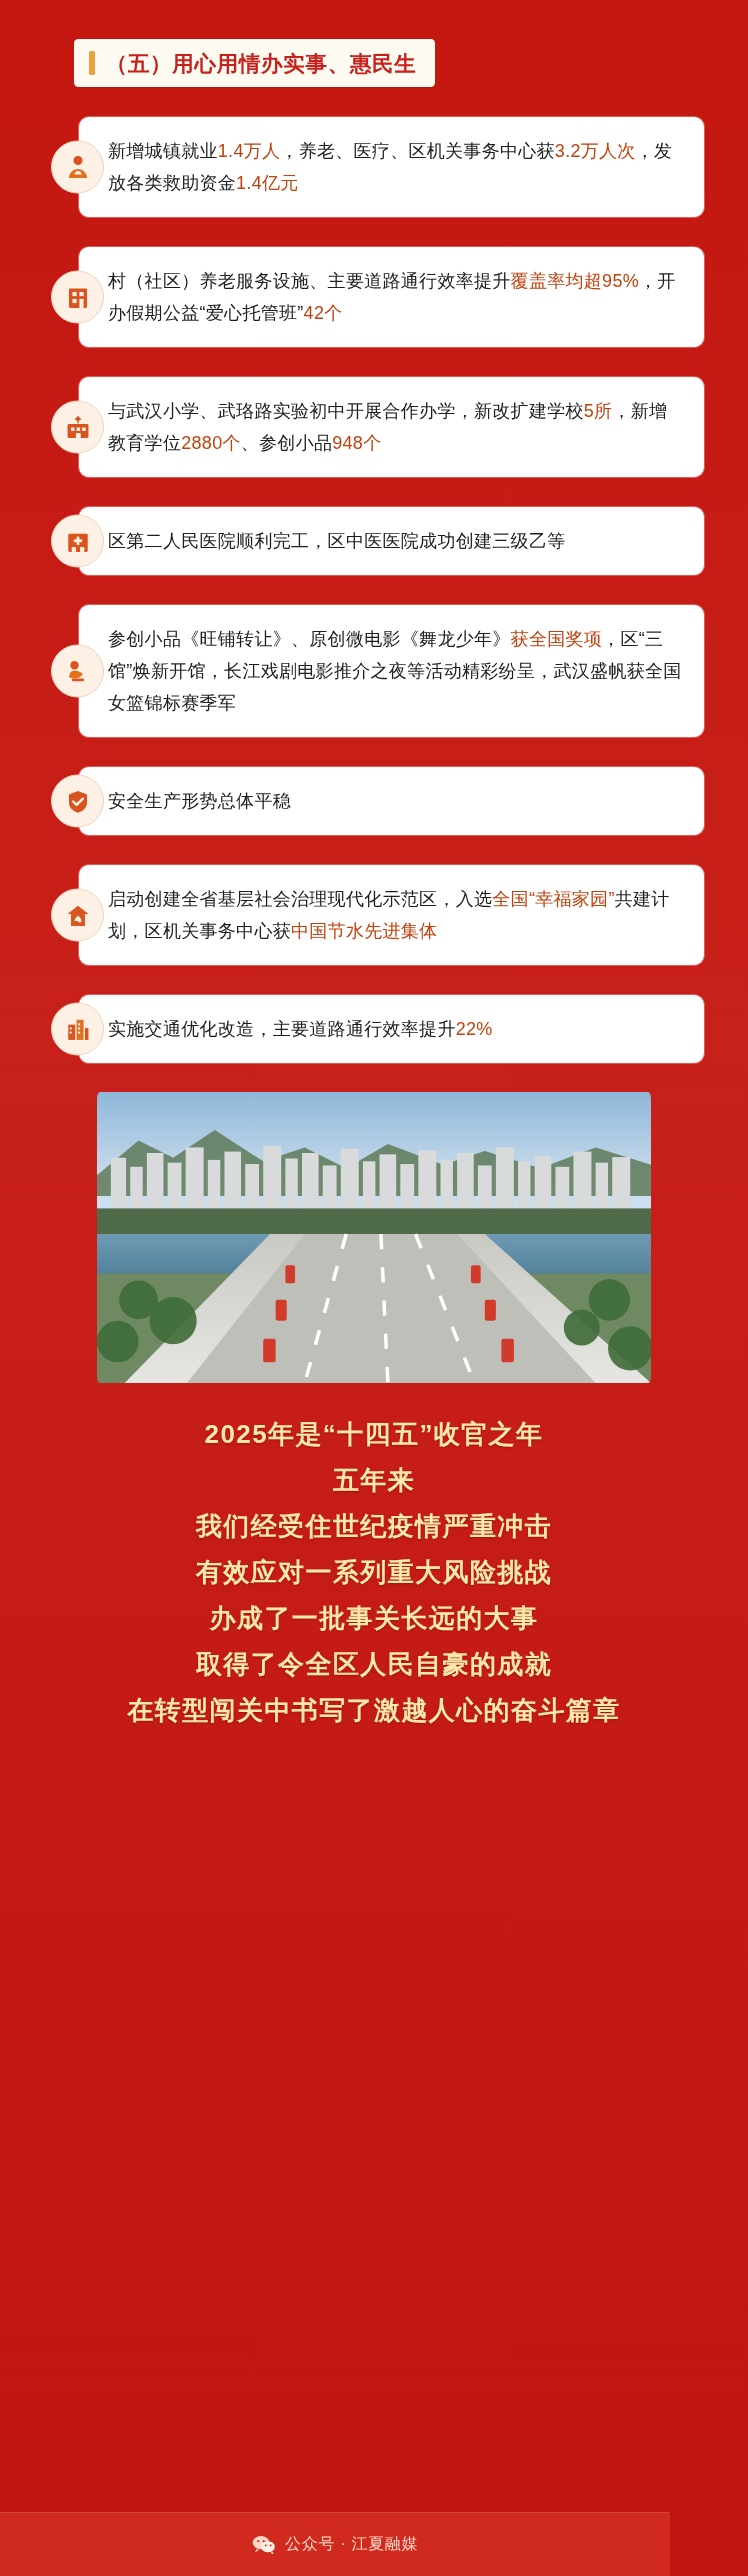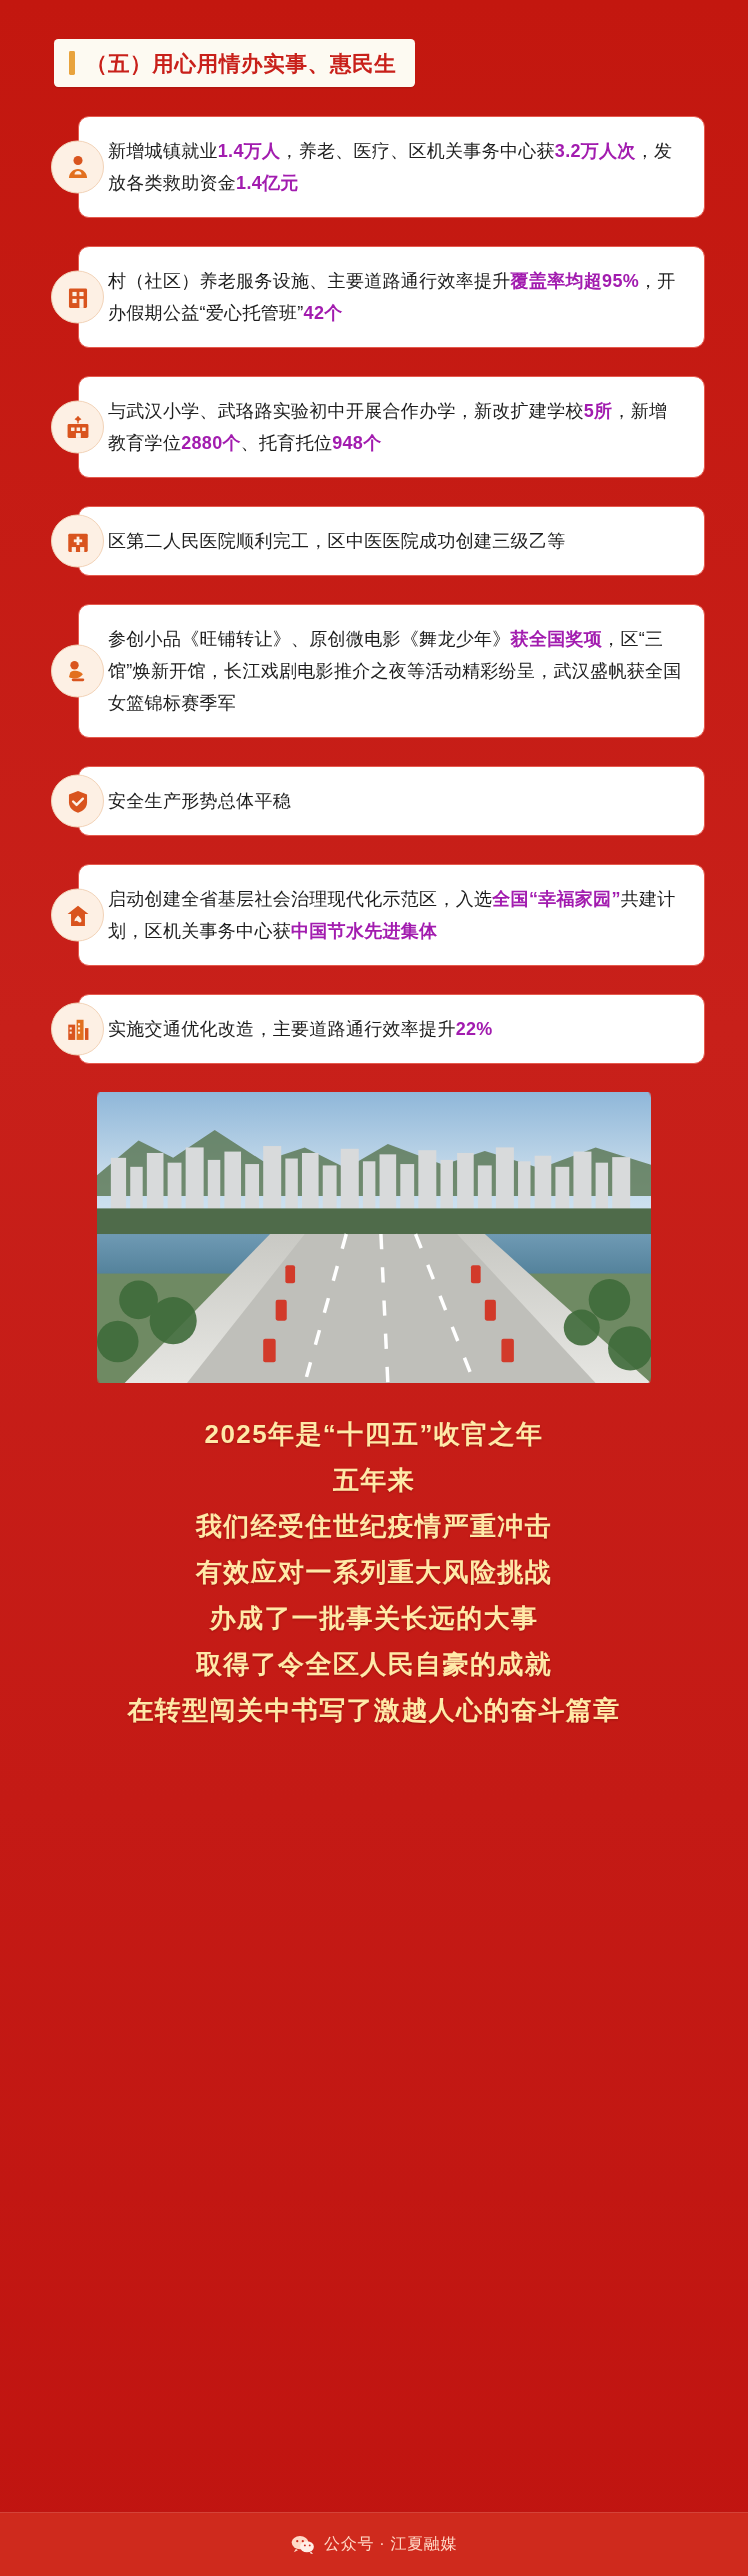--- a/index.html
+++ b/index.html
@@ -15,21 +15,21 @@
   .page {
     width: 748px;
     min-height: 2576px;
     background: linear-gradient(180deg, #c3170f 0%, #c8201a 40%, #c01410 100%);
     position: relative;
     padding: 0 0 42px 0;
   }
 
   
   .section-head {
-    margin: 39px 0 0 54px;
+    margin: 39px 0 0 74px;
     display: inline-flex;
     align-items: center;
     background: #fdfaf2;
     border-radius: 4.2px;
     padding: 9.7px 18px 9.7px 15.2px;
     position: relative;
     box-shadow: 0 1.4px 0 rgba(0,0,0,0.08);
   }
   .section-head .bar {
     width: 5.5px;
@@ -80,22 +80,22 @@
   }
   .card .badge svg { display: block; }
   .card .body {
     font-size: 18px;
     line-height: 32px;
     color: #1d1d1d;
     letter-spacing: 0.3px;
     word-break: break-all;
   }
   .card .body b {
-    color: #a21caf;
-    font-weight: bold;
+    color: #c2410c;
+    font-weight: normal;
   }
 
   
   .photo-wrap {
     margin: 23.6px auto 0 auto;
     width: 554px;
     position: relative;
   }
   .photo {
     width: 554px;
@@ -124,21 +124,21 @@
   }
   .closing .line.big {
     font-size: 26px;
   }
 
   
   .footer {
     position: absolute;
     left: 0;
     bottom: 0;
-    width: 748px;
+    width: 670px;
     height: 64px;
     background: #cf2a1d;
     display: flex;
     align-items: center;
     justify-content: center;
     border-top: 0.7px solid rgba(255,255,255,0.12);
     text-align: right;
   }
   .footer .wechat {
     width: 23.6px; height: 19.4px;
@@ -199,21 +199,21 @@
           <path d="M23 7l5 4-5 3-5-3z" fill="#d9541e"></path>
           <rect x="22" y="7" width="2" height="10" fill="#d9541e"></rect>
           <rect x="8" y="18" width="30" height="20" rx="2" fill="#d9541e"></rect>
           <rect x="13" y="23" width="5" height="5" fill="#fdf0e4"></rect>
           <rect x="21" y="23" width="5" height="5" fill="#fdf0e4"></rect>
           <rect x="29" y="23" width="5" height="5" fill="#fdf0e4"></rect>
           <rect x="20" y="31" width="7" height="7" fill="#fdf0e4"></rect>
         </svg>
       </span>
       <div class="body">
-        <span>与武汉小学、武珞路实验初中开展合作办学，新改扩建学校</span><b>5所</b><span>，新增教育学位</span><b>2880个</b><span>、托育托位</span><b>948个</b>
+        <span>与武汉小学、武珞路实验初中开展合作办学，新改扩建学校</span><b>5所</b><span>，新增教育学位</span><b>2880个</b><span>、参创小品</span><b>948个</b>
       </div>
     </div>
 
     <div class="card">
       <span class="badge">
         <svg width="32" height="32" viewBox="0 0 46 46">
           <rect x="9" y="12" width="28" height="26" rx="2" fill="#d9541e"></rect>
           <rect x="21" y="16" width="4" height="12" fill="#fdf0e4"></rect>
           <rect x="17" y="20" width="12" height="4" fill="#fdf0e4"></rect>
           <rect x="14" y="31" width="6" height="7" fill="#fdf0e4"></rect>

